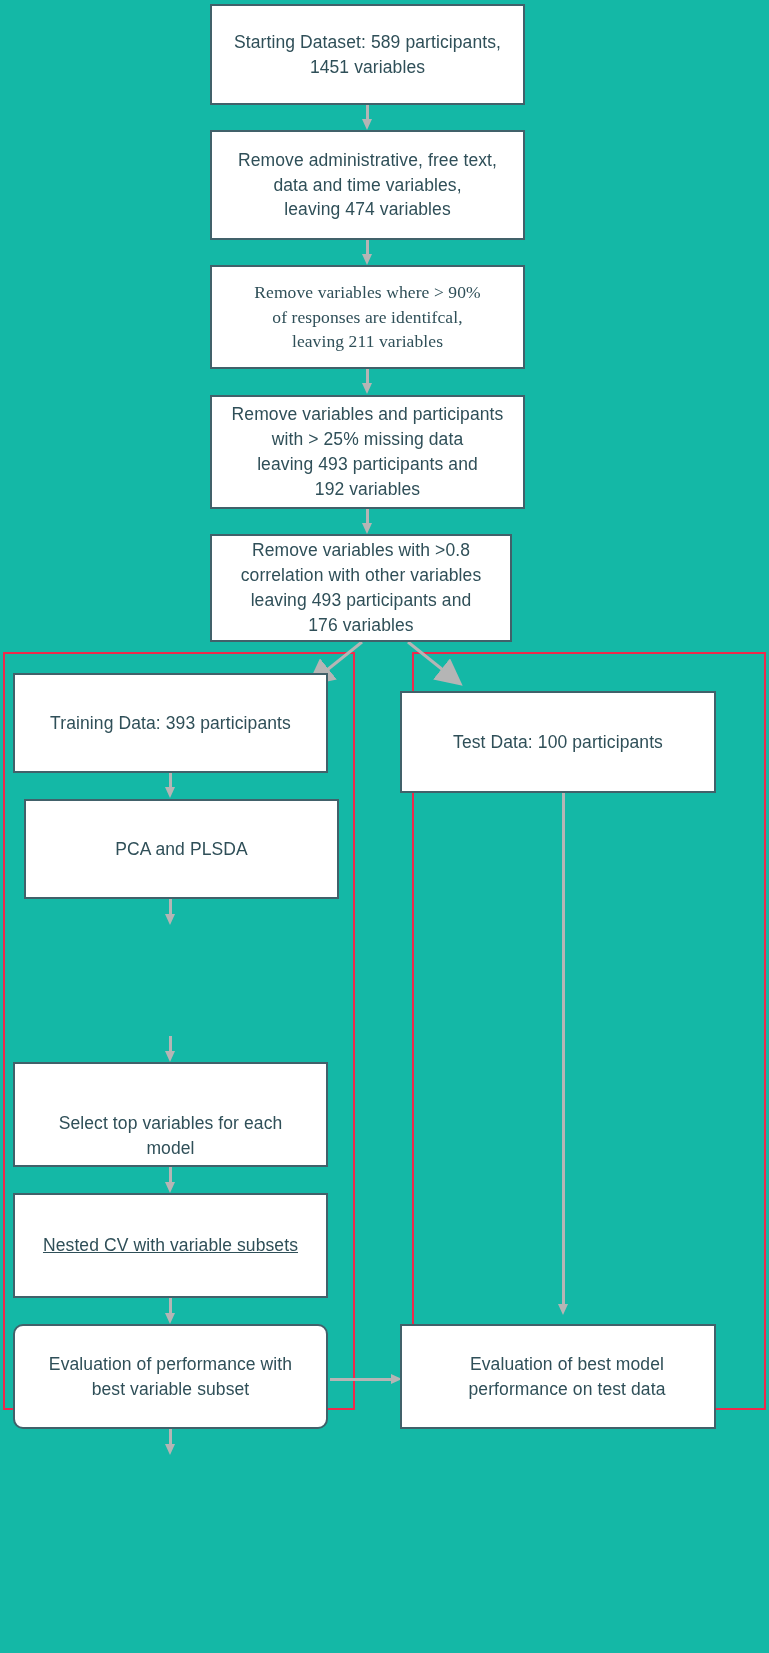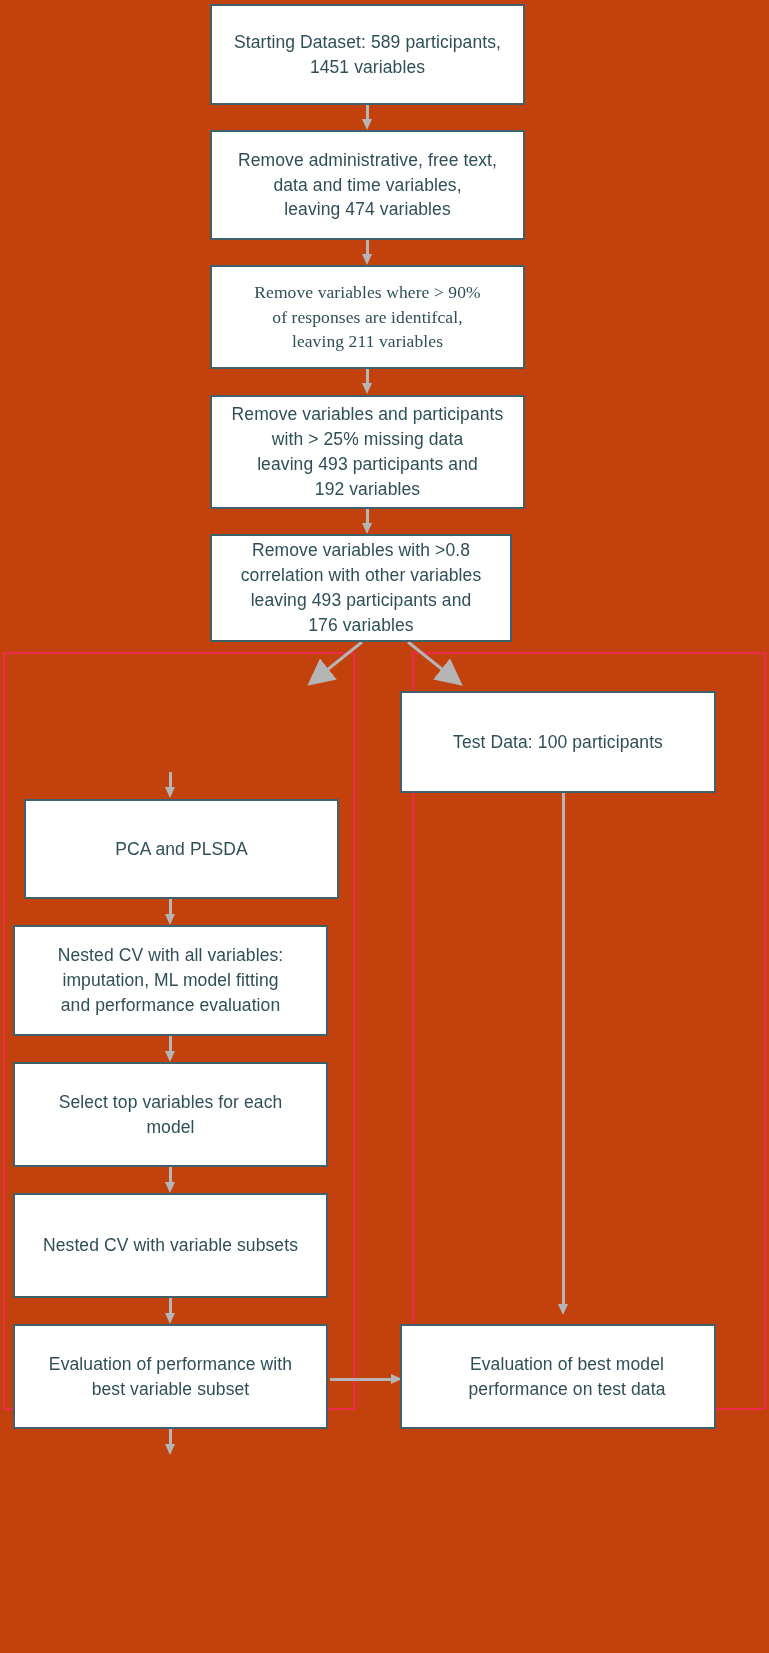--- a/index.html
+++ b/index.html
@@ -7,21 +7,21 @@
     padding: 0;
     background: #ffffff;
   }
   body {
     font-family: "Liberation Sans", sans-serif;
   }
   #flowchart {
     position: relative;
     width: 769px;
     height: 1653px;
-    background: #c2410c;
+    background: #14b8a6;
     overflow: hidden;
   }
   .node {
     position: absolute;
     box-sizing: border-box;
     border: 2px solid #41616a;
     background: #ffffff;
     display: flex;
     align-items: center;
     justify-content: center;
@@ -201,45 +201,43 @@
 192 variables</span>
   </div>
 
   <div class="node" style="left:210px; top:534px; width:302px; height:108px;">
     <span class="node-text">Remove variables with &gt;0.8
 correlation with other variables
 leaving 493 participants and
 176 variables</span>
   </div>
 
+  <div class="node" style="left:13px; top:673px; width:315px; height:100px;">
+    <span class="node-text">Training Data: 393 participants</span>
+  </div>
 
   <div class="node" style="left:400px; top:673px; width:316px; height:102px;margin-top:18px;">
     <span class="node-text">Test Data: 100 participants</span>
   </div>
 
   <div class="node" style="left:13px; top:799px; width:315px; height:100px;margin-left:11px;">
     <span class="node-text">PCA and PLSDA</span>
   </div>
 
-  <div class="node" style="left:13px; top:925px; width:315px; height:111px;">
-    <span class="node-text">Nested CV with all variables:
-imputation, ML model fitting
-and performance evaluation</span>
-  </div>
-
-  <div class="node" style="left:13px; top:1062px; width:315px; height:105px;">
+
+  <div class="node" style="left:13px; top:1062px; width:315px; height:105px;align-items:flex-end;">
     <span class="node-text">Select top variables for each
 model</span>
   </div>
 
-  <div class="node" style="left:13px; top:1193px; width:315px; height:105px;">
+  <div class="node" style="left:13px; top:1193px; width:315px; height:105px;text-decoration:underline;">
     <span class="node-text">Nested CV with variable subsets</span>
   </div>
 
-  <div class="node" style="left:13px; top:1324px; width:315px; height:105px;">
+  <div class="node" style="left:13px; top:1324px; width:315px; height:105px;border-radius:10px;">
     <span class="node-text">Evaluation of performance with
 best variable subset</span>
   </div>
 
   <div class="node" style="left:400px; top:1324px; width:316px; height:105px;padding-left:24px;">
     <span class="node-text">Evaluation of best model
 performance on test data</span>
   </div>
 
 

